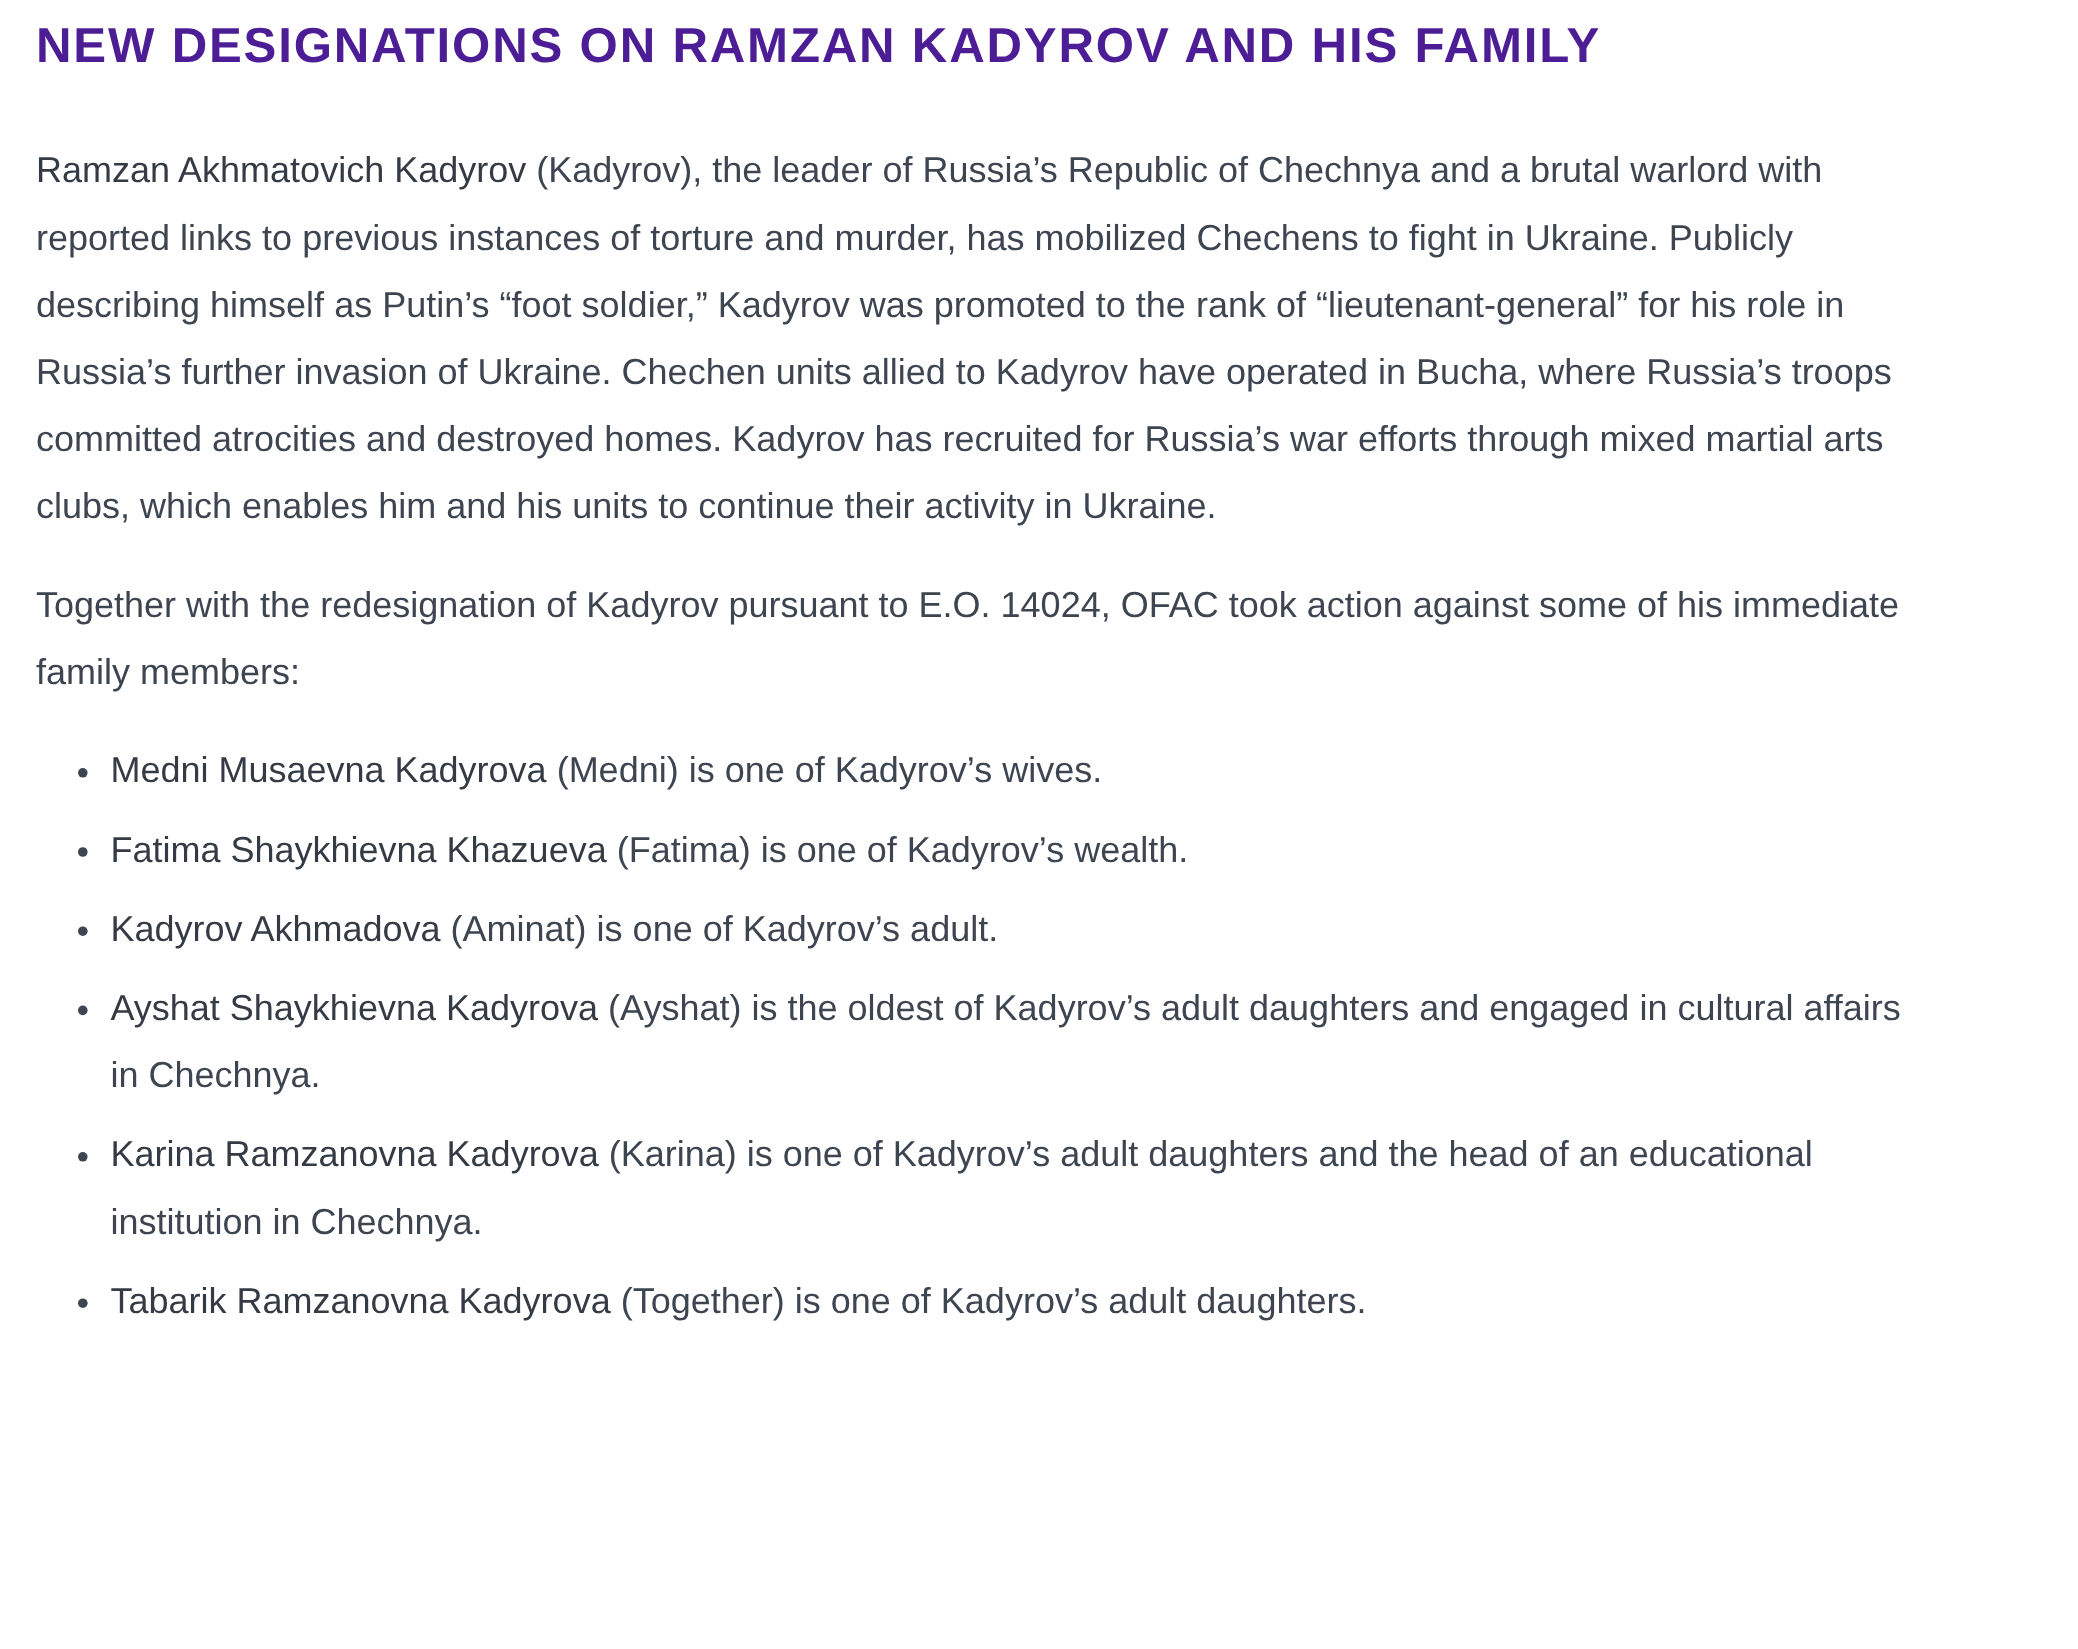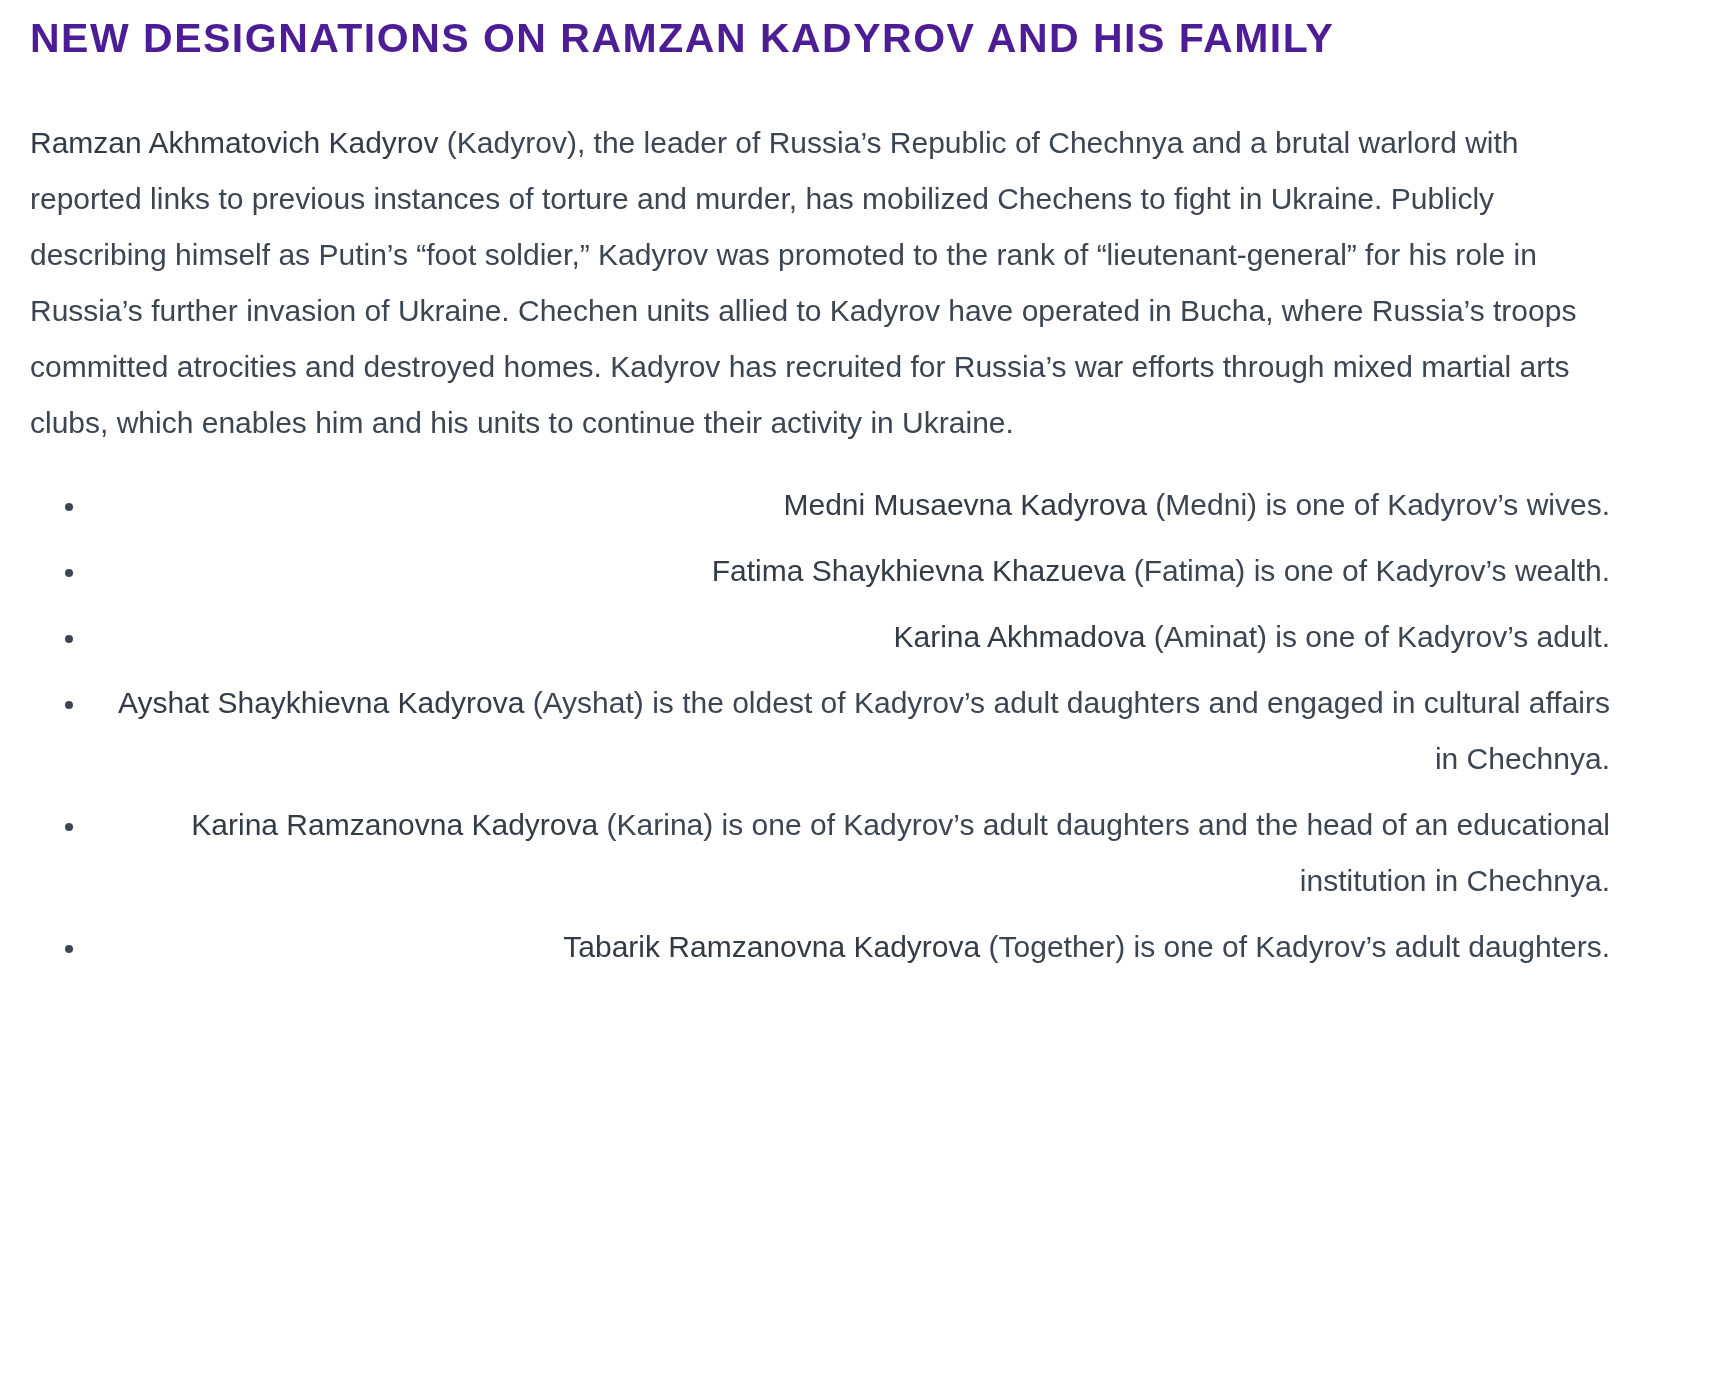--- a/index.html
+++ b/index.html
@@ -32,21 +32,20 @@
     font-weight: 400;
   }
   .bold-name {
     font-weight: 400;
     color: #343b44;
   }
   .family-list {
     margin: 16px 0 0 0;
     padding: 0 0 0 58px;
     list-style: disc outside;
-    text-align: right;
   }
   .family-list li {
     font-size: 30px;
     line-height: 56px;
     margin-bottom: 10px;
     padding-left: 4px;
   }
   .family-list li::marker {
     color: #3d4551;
     font-size: 26px;
@@ -57,30 +56,31 @@
 
 <article class="content">
 
   <h2 class="article-heading">NEW DESIGNATIONS ON RAMZAN KADYROV AND HIS FAMILY</h2>
 
   <p class="body-paragraph">
     <span class="bold-name">Ramzan Akhmatovich Kadyrov</span><span> (Kadyrov), the leader of Russia’s Republic of Chechnya and a brutal warlord with reported links to previous instances of torture and murder, has mobilized Chechens to fight in Ukraine. Publicly describing himself as Putin’s “foot soldier,” Kadyrov was promoted to the rank of “lieutenant-general” for his role in Russia’s further invasion of Ukraine. Chechen units allied to Kadyrov have operated in Bucha, where Russia’s troops committed atrocities and destroyed homes. Kadyrov has recruited for Russia’s war efforts through mixed martial arts clubs, which enables him and his units to continue their activity in Ukraine.</span>
   </p>
 
 
+  <p class="body-paragraph">Together with the redesignation of Kadyrov pursuant to E.O. 14024, OFAC took action against some of his immediate family members:</p>
 
   <ul class="family-list">
     <li>
       <span class="bold-name">Medni Musaevna Kadyrova</span><span> (Medni) is one of Kadyrov’s wives.</span>
     </li>
     <li>
       <span class="bold-name">Fatima Shaykhievna Khazueva</span><span> (Fatima) is one of Kadyrov’s wealth.</span>
     </li>
     <li>
-      <span class="bold-name">Karina Akhmadova</span><span> (Aminat) is one of Kadyrov’s adult.</span>
+      <span class="bold-name">Kadyrov Akhmadova</span><span> (Aminat) is one of Kadyrov’s adult.</span>
     </li>
     <li>
       <span class="bold-name">Ayshat Shaykhievna Kadyrova</span><span> (Ayshat) is the oldest of Kadyrov’s adult daughters and engaged in cultural affairs in Chechnya.</span>
     </li>
     <li>
       <span class="bold-name">Karina Ramzanovna Kadyrova</span><span> (Karina) is one of Kadyrov’s adult daughters and the head of an educational institution in Chechnya.</span>
     </li>
     <li>
       <span class="bold-name">Tabarik Ramzanovna Kadyrova</span><span> (Together) is one of Kadyrov’s adult daughters.</span>
     </li>

